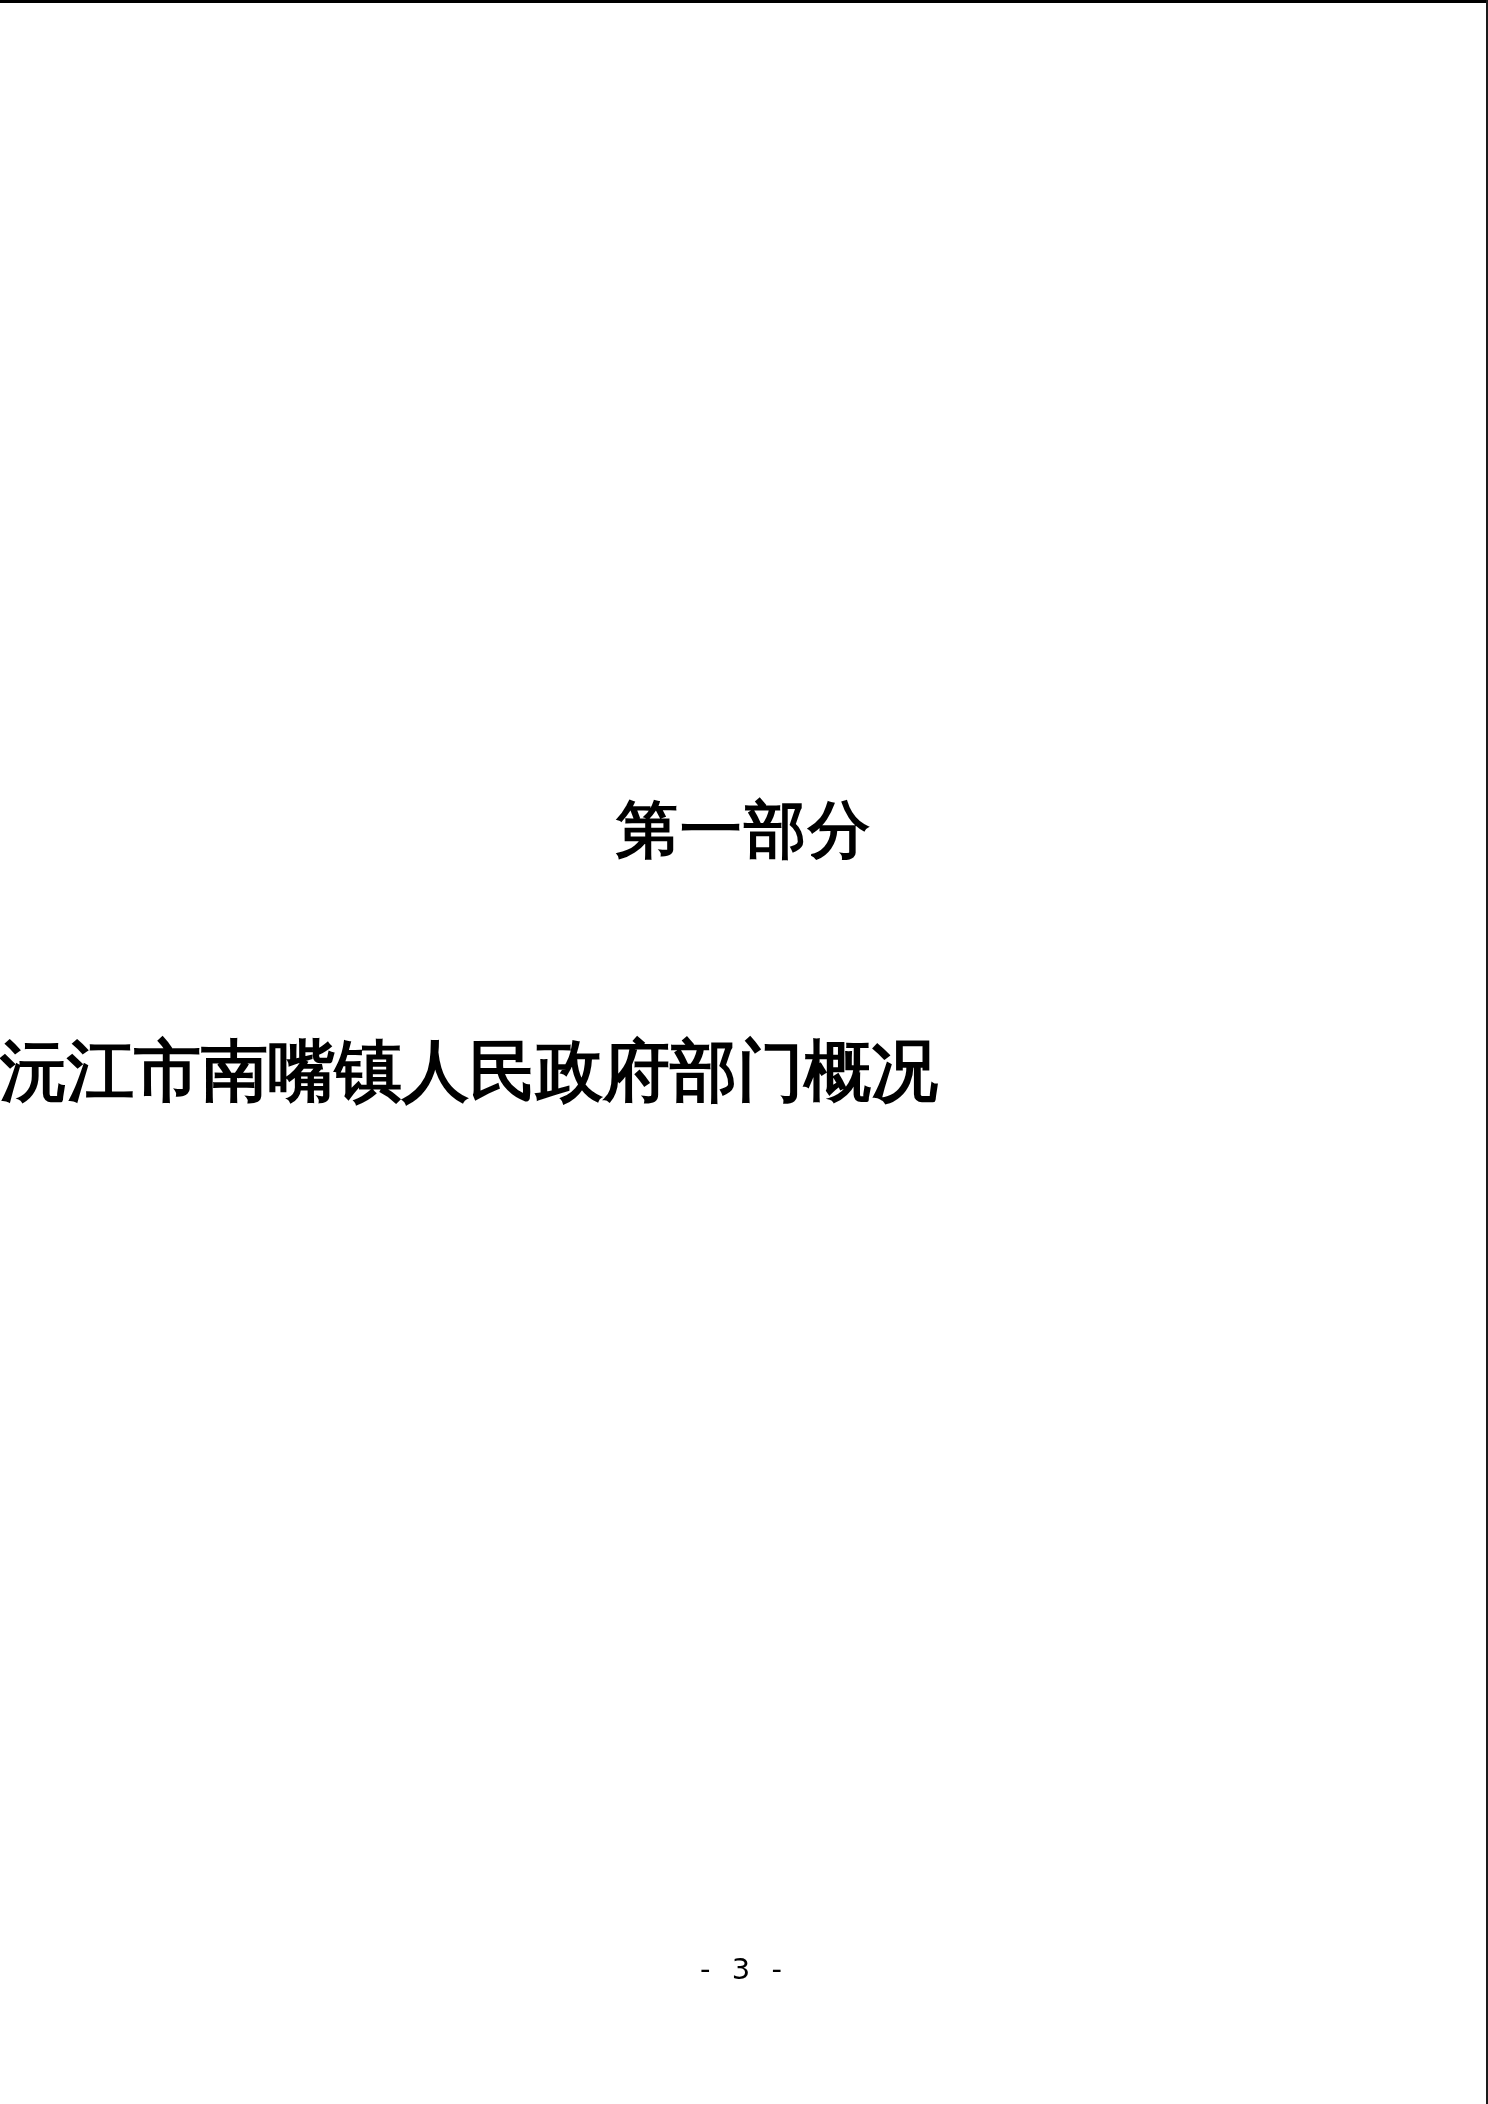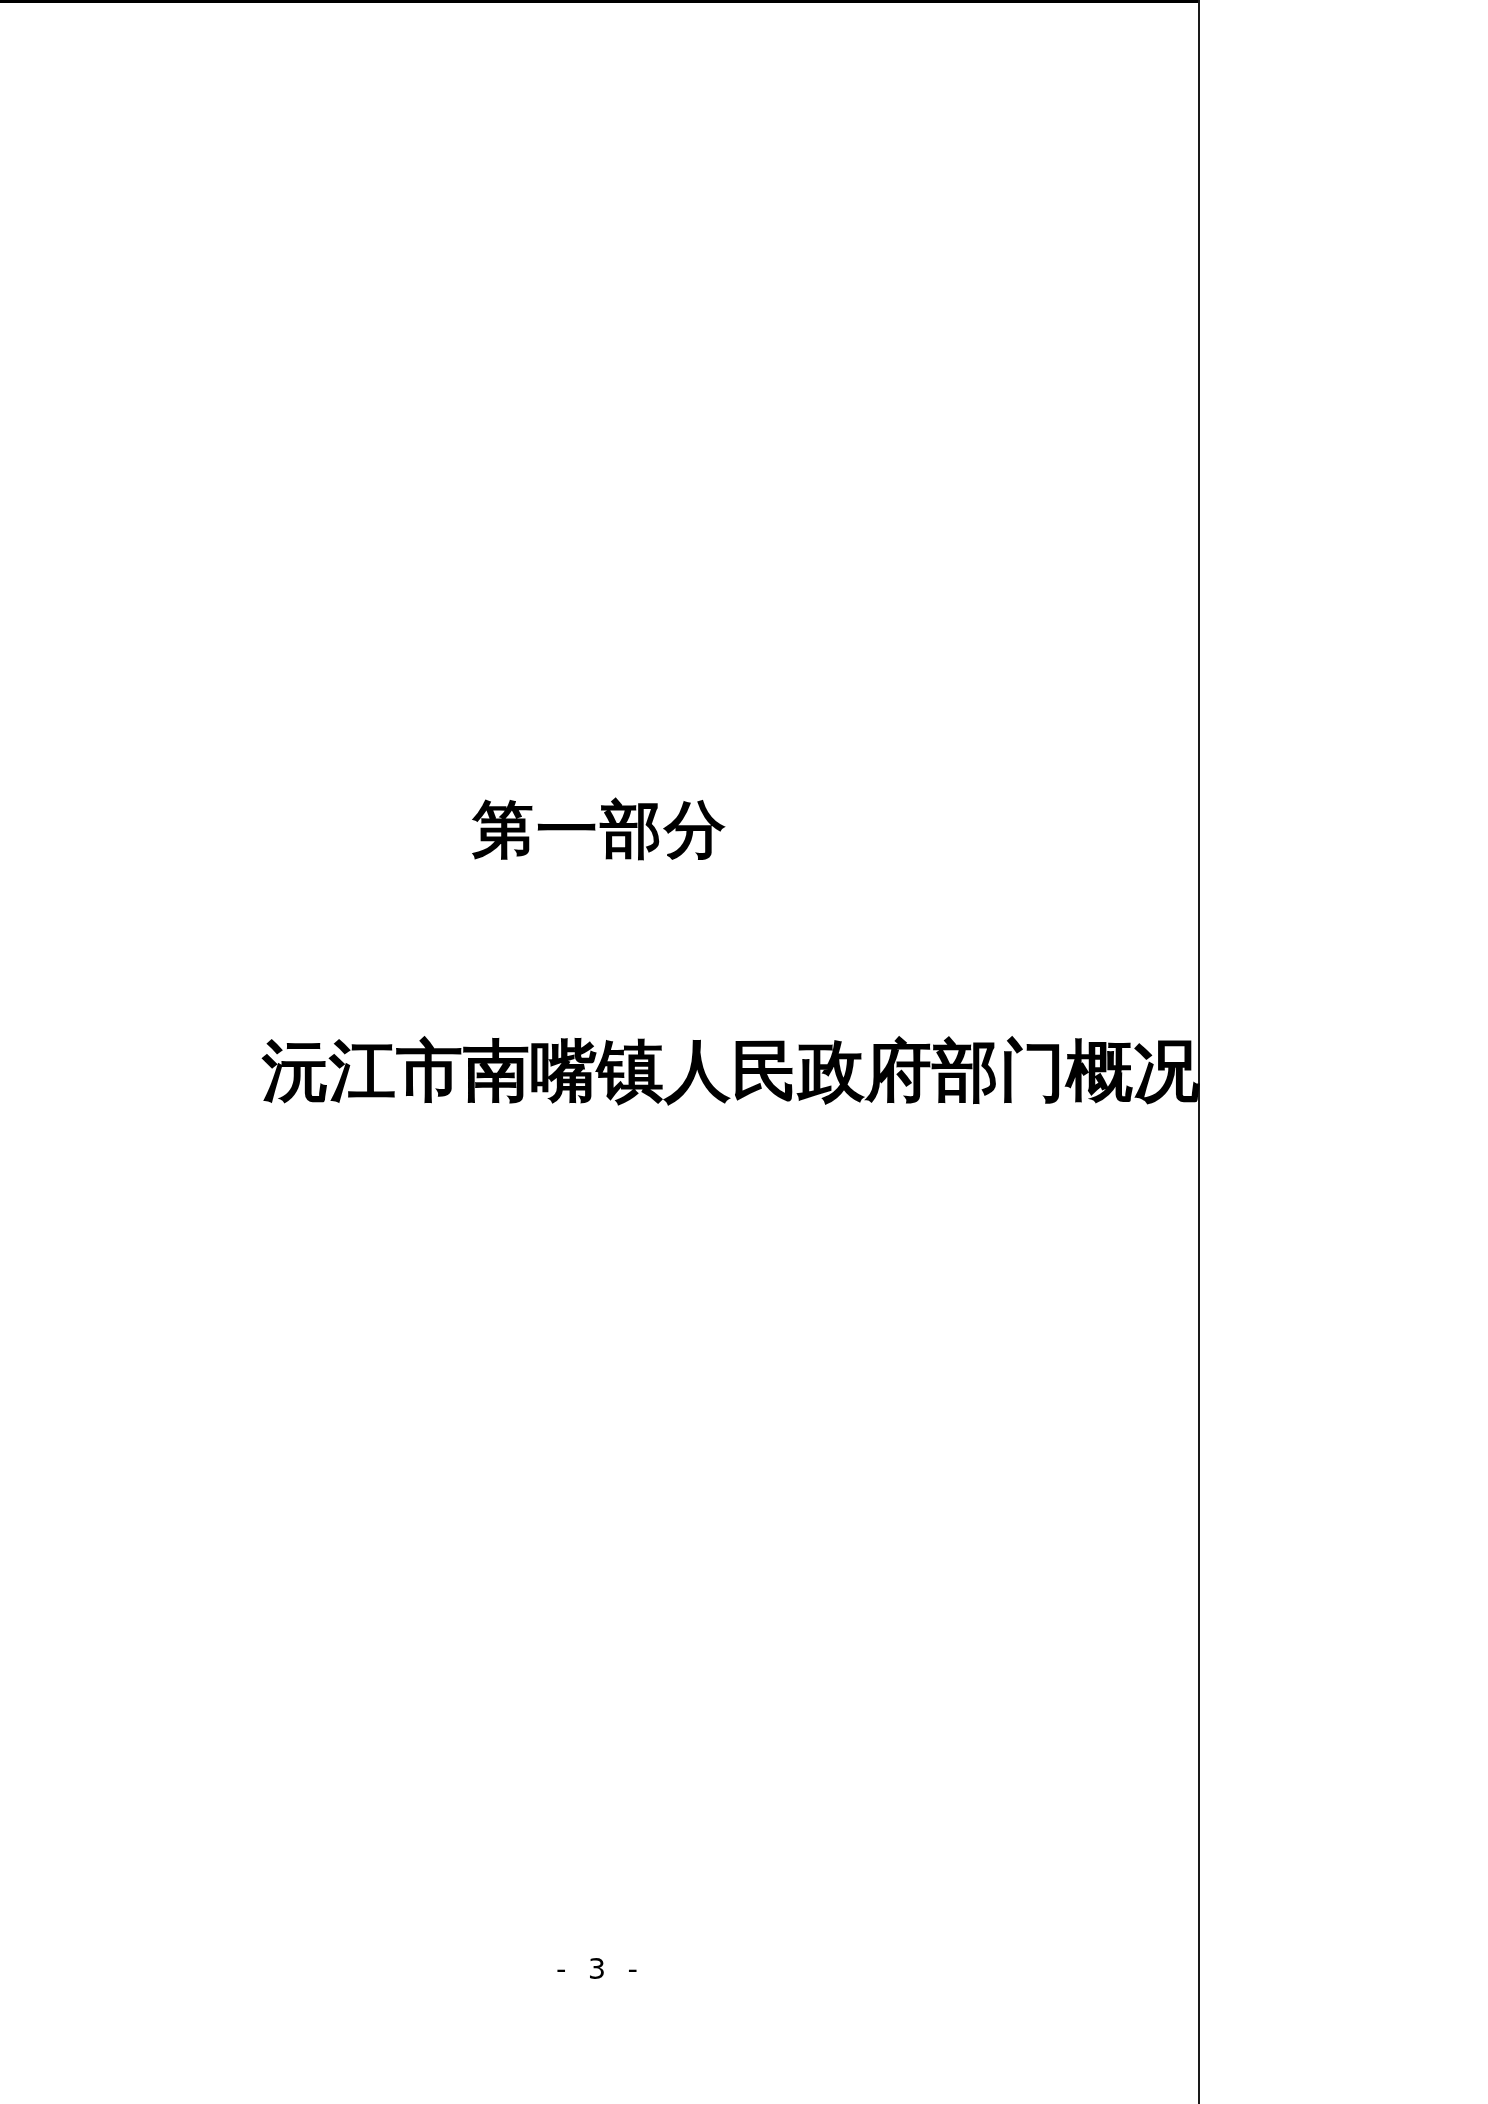--- a/index.html
+++ b/index.html
@@ -12,21 +12,21 @@
     height: 2104px;
     position: relative;
     overflow: hidden;
     font-family: "DejaVu Serif", "Liberation Serif", serif;
     color: #000000;
   }
   .page {
     position: absolute;
     left: 0;
     top: 0;
-    width: 1200px;
+    width: 1488px;
     height: 2104px;
     background: #ffffff;
     border-radius: 6px;
   }
   .scan-border-top {
     position: absolute;
     left: 0;
     top: 0;
     width: 100%;
     height: 3px;
@@ -50,21 +50,21 @@
     font-weight: 600;
     letter-spacing: 2px;
     line-height: 1.1;
     white-space: nowrap;
   }
   .doc-title {
     position: absolute;
     left: 0;
     top: 1034px;
     width: 100%;
-    text-align: right;
+    text-align: left;
     font-size: 67px;
     font-weight: 600;
     letter-spacing: 0px;
     line-height: 1.1;
     white-space: nowrap;
   }
   .page-number {
     position: absolute;
     left: 0;
     top: 1952px;

